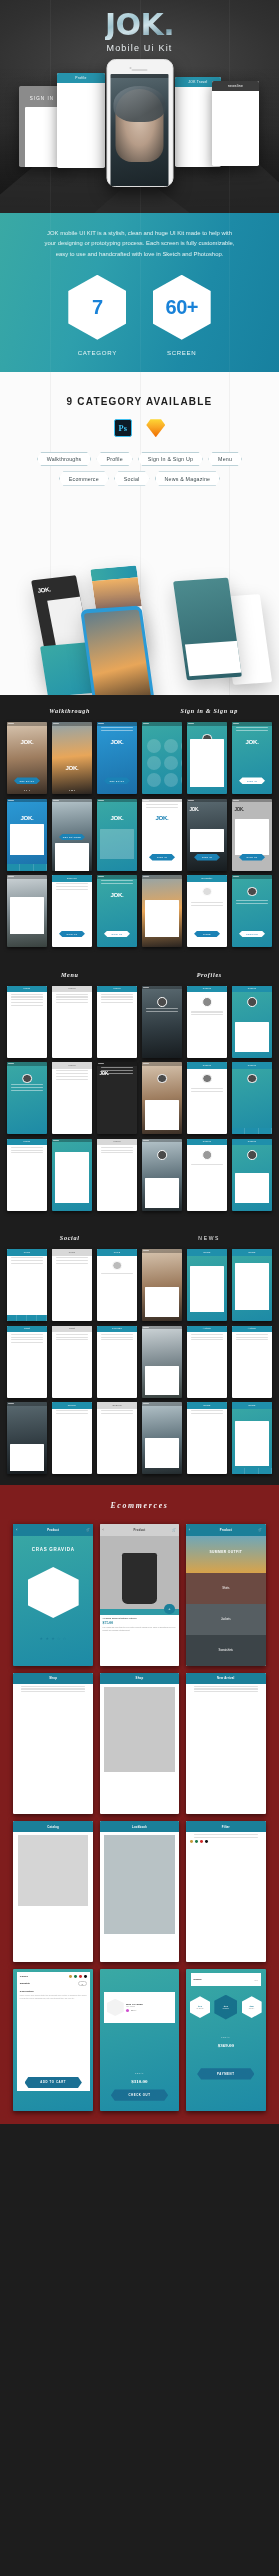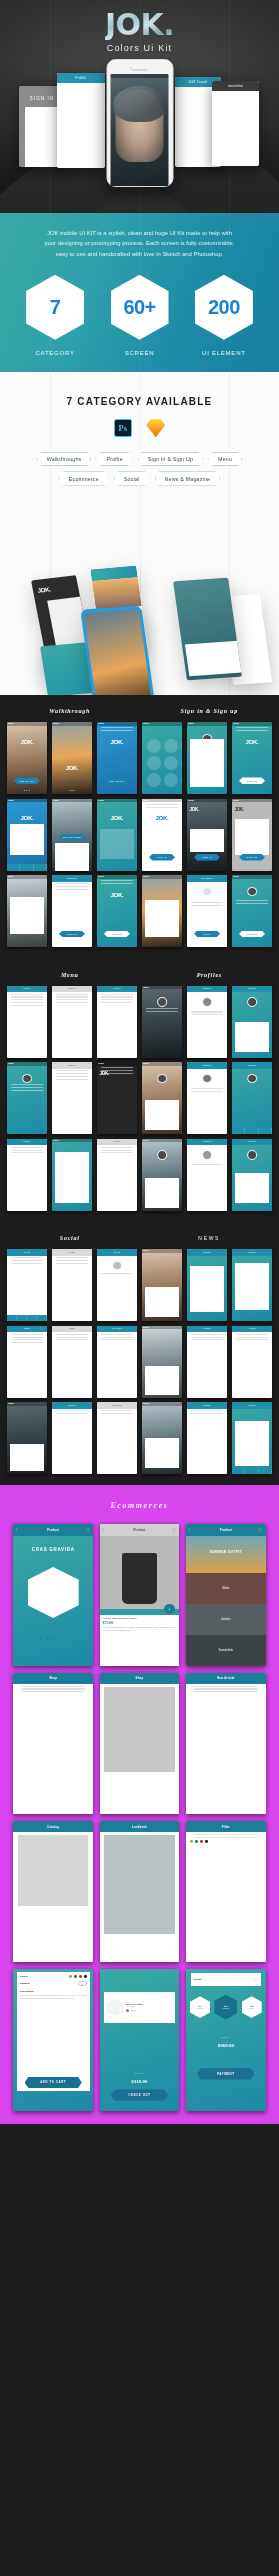--- a/index.html
+++ b/index.html
@@ -225,21 +225,21 @@
   .line.dk { background:rgba(0,0,0,.12); }
   .dots { position:absolute; bottom:4%; left:0; right:0; display:flex; gap:1.1px; justify-content:center;}
   .dots i{width:1.1px;height:1.1px;border-radius:50%;background:rgba(255,255,255,.6);}
   .avatar-c { position:absolute; left:50%; transform:translateX(-50%); top:16%; width:24%; aspect-ratio:1; border-radius:50%; background:#4a4a4a; border:1.1px solid #fff;}
   .keypad { position:absolute; inset:24% 14% 10%; display:grid; grid-template-columns:repeat(3,1fr); gap:6% 10%; }
   .keypad i { border-radius:50%; background:rgba(255,255,255,.18); aspect-ratio:1;}
   .tabbar { position:absolute; left:0; right:0; bottom:0; height:9%; background:#1f8fab; display:flex;}
   .tabbar i{flex:1;border-right:0.6px solid rgba(255,255,255,.15);}
 
   
-  .ecom-band { background:#d946ef; padding:3.3px 0 13.4px; }
+  .ecom-band { background:#7f1d1d; padding:3.3px 0 13.4px; }
   .ecom-title {
     text-align:center; font-family:"Liberation Serif",serif; font-style:italic; font-weight:bold;
     font-size:7.8px; letter-spacing:1.7px; color:#f5f5f5; padding:12.3px 0 14.5px;
   }
   .ecom-grid { display:grid; grid-template-columns:repeat(3,1fr); gap:6.7px; padding:0 13.4px; }
   .escr { aspect-ratio:9/16; position:relative; overflow:hidden; border-radius:1.1px; box-shadow:0 1.7px 5.6px rgba(0,0,0,.55);}
   .e-nav { height:8%; background:#1b7f99; display:flex; align-items:center; justify-content:center; position:relative;}
   .e-nav .t{font-size:2.8px;color:#fff;font-weight:bold;letter-spacing:0.2px;}
   .e-nav .l,.e-nav .r{position:absolute;font-size:3.3px;color:#fff;}
   .e-nav .l{left:2.8px;} .e-nav .r{right:2.8px;}
@@ -271,21 +271,21 @@
   <section class="hero">
     <div class="hero-mountains"></div>
     <div class="gridlines">
       <i style="left:50px"></i>
         <i style="left:140px"></i>
         <i style="left:229px"></i>
     </div>
 
     <div class="hero-brand">
       <div class="jok-logo">JOK.</div>
-      <div class="hero-sub">Colors Ui Kit</div>
+      <div class="hero-sub">Mobile Ui Kit</div>
     </div>
 
     <div class="hero-phones">
       <div class="phone-s ph-signin">
         <div class="cap">SIGN IN</div>
         <div class="ph-signin-card"></div>
       </div>
       <div class="phone-s ph-profile">
         <div class="bar-teal">
             <div class="bar-title">Profile</div>
@@ -326,36 +326,30 @@
           <span>7</span>
         </div>
         <div class="hexlabel">CATEGORY</div>
       </div>
       <div class="hexstat">
         <div class="hex">
           <span>60+</span>
         </div>
         <div class="hexlabel">SCREEN</div>
       </div>
-      <div class="hexstat">
-        <div class="hex">
-          <span>200</span>
-        </div>
-        <div class="hexlabel">UI ELEMENT</div>
-      </div>
     </div>
   </section>
 
   <section class="white-sec">
     <div class="gridlines">
       <i style="left:50px"></i>
         <i style="left:140px"></i>
         <i style="left:229px"></i>
     </div>
-    <div class="cat-title">7 CATEGORY AVAILABLE</div>
+    <div class="cat-title">9 CATEGORY AVAILABLE</div>
 
     <div class="apps">
       <div class="app-ps">Ps</div>
       <div class="app-sketch"></div>
     </div>
 
     <div class="pill-rows">
       <div class="pill-row">
         <div class="pill">Walkthroughs</div>
         <div class="pill">Profile</div>

